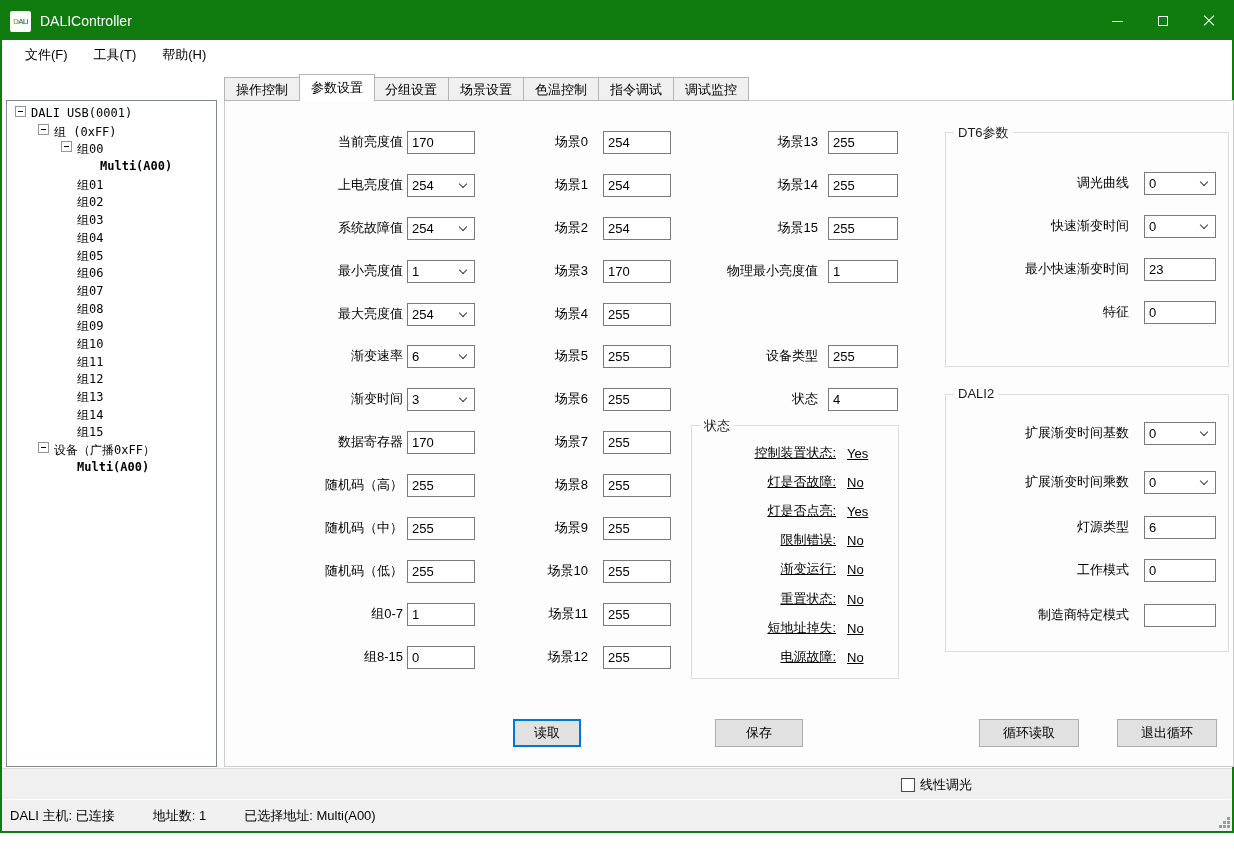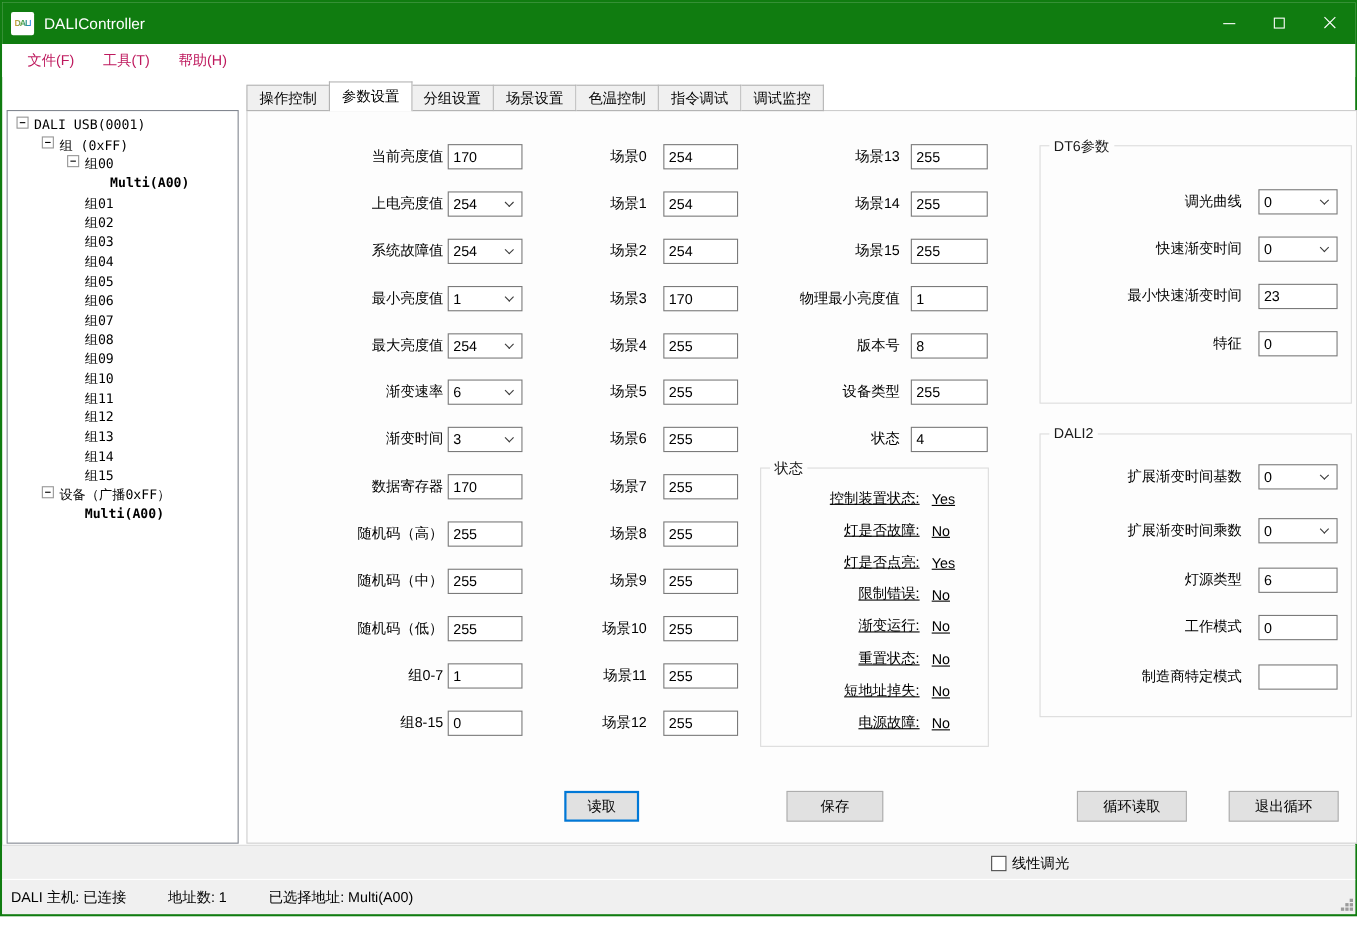--- a/index.html
+++ b/index.html
@@ -14,21 +14,21 @@
   .wcontrols { margin-left:auto; display:flex; height:100%; }
   .wbtn { width:46px; height:100%; display:flex; align-items:center; justify-content:center; }
   .minbar { width:11px; height:1px; background:#fff; }
   .maxrect { width:10px; height:10px; border:1px solid #fff; }
   .closex { position:relative; width:12px; height:12px; }
   .closex::before,.closex::after { content:""; position:absolute; left:-1px; top:5px; width:14px; height:1px; background:#fff; }
   .closex::before { transform:rotate(45deg); } .closex::after { transform:rotate(-45deg); }
 
   
   .menubar { position:absolute; left:0; top:38px; right:0; height:30px; background:#ffffff; display:flex; align-items:center; padding-left:10px; }
-  .menuitem { font-size:13px; padding:4px 13px; color:#be185d; }
+  .menuitem { font-size:13px; padding:4px 13px; color:#000000; }
 
   
   .tree { position:absolute; left:4px; top:98px; width:211px; height:667px; background:#ffffff; border:1px solid #828790; padding-top:5px; overflow:hidden; }
   .ti { display:flex; align-items:flex-start; height:17.7px; font-family:"DejaVu Sans Mono", monospace; font-size:12px; white-space:pre; color:#000; }
   .exp { width:11px; height:11px; border:1px solid #969696; background:#fff; position:relative; flex:none; margin-right:5px; }
   .exp::before { content:""; position:absolute; left:2px; right:2px; top:4px; height:1px; background:#000; }
   .spc { width:16px; flex:none; }
   .b { font-weight:bold; }
 
   
@@ -268,24 +268,20 @@
         <input class="fi iw3" value="255" style="">
       </div>
     <div class="frow" style="left:440px;top:115px">
         <span class="flabel lw3">场景15</span>
         <input class="fi iw3" value="255" style="">
       </div>
     <div class="frow" style="left:440px;top:158px">
         <span class="flabel lw3">物理最小亮度值</span>
         <input class="fi iw3" value="1" style="">
       </div>
-    <div class="frow" style="left:440px;top:201px">
-        <span class="flabel lw3">版本号</span>
-        <input class="fi iw3" value="8" style="">
-      </div>
     <div class="frow" style="left:440px;top:243px">
         <span class="flabel lw3">设备类型</span>
         <input class="fi iw3" value="255" style="">
       </div>
     <div class="frow" style="left:440px;top:286px">
         <span class="flabel lw3">状态</span>
         <input class="fi iw3" value="4" style="">
       </div>
 
     <div class="group" style="left:466px;top:324px;width:208px;height:254px">

